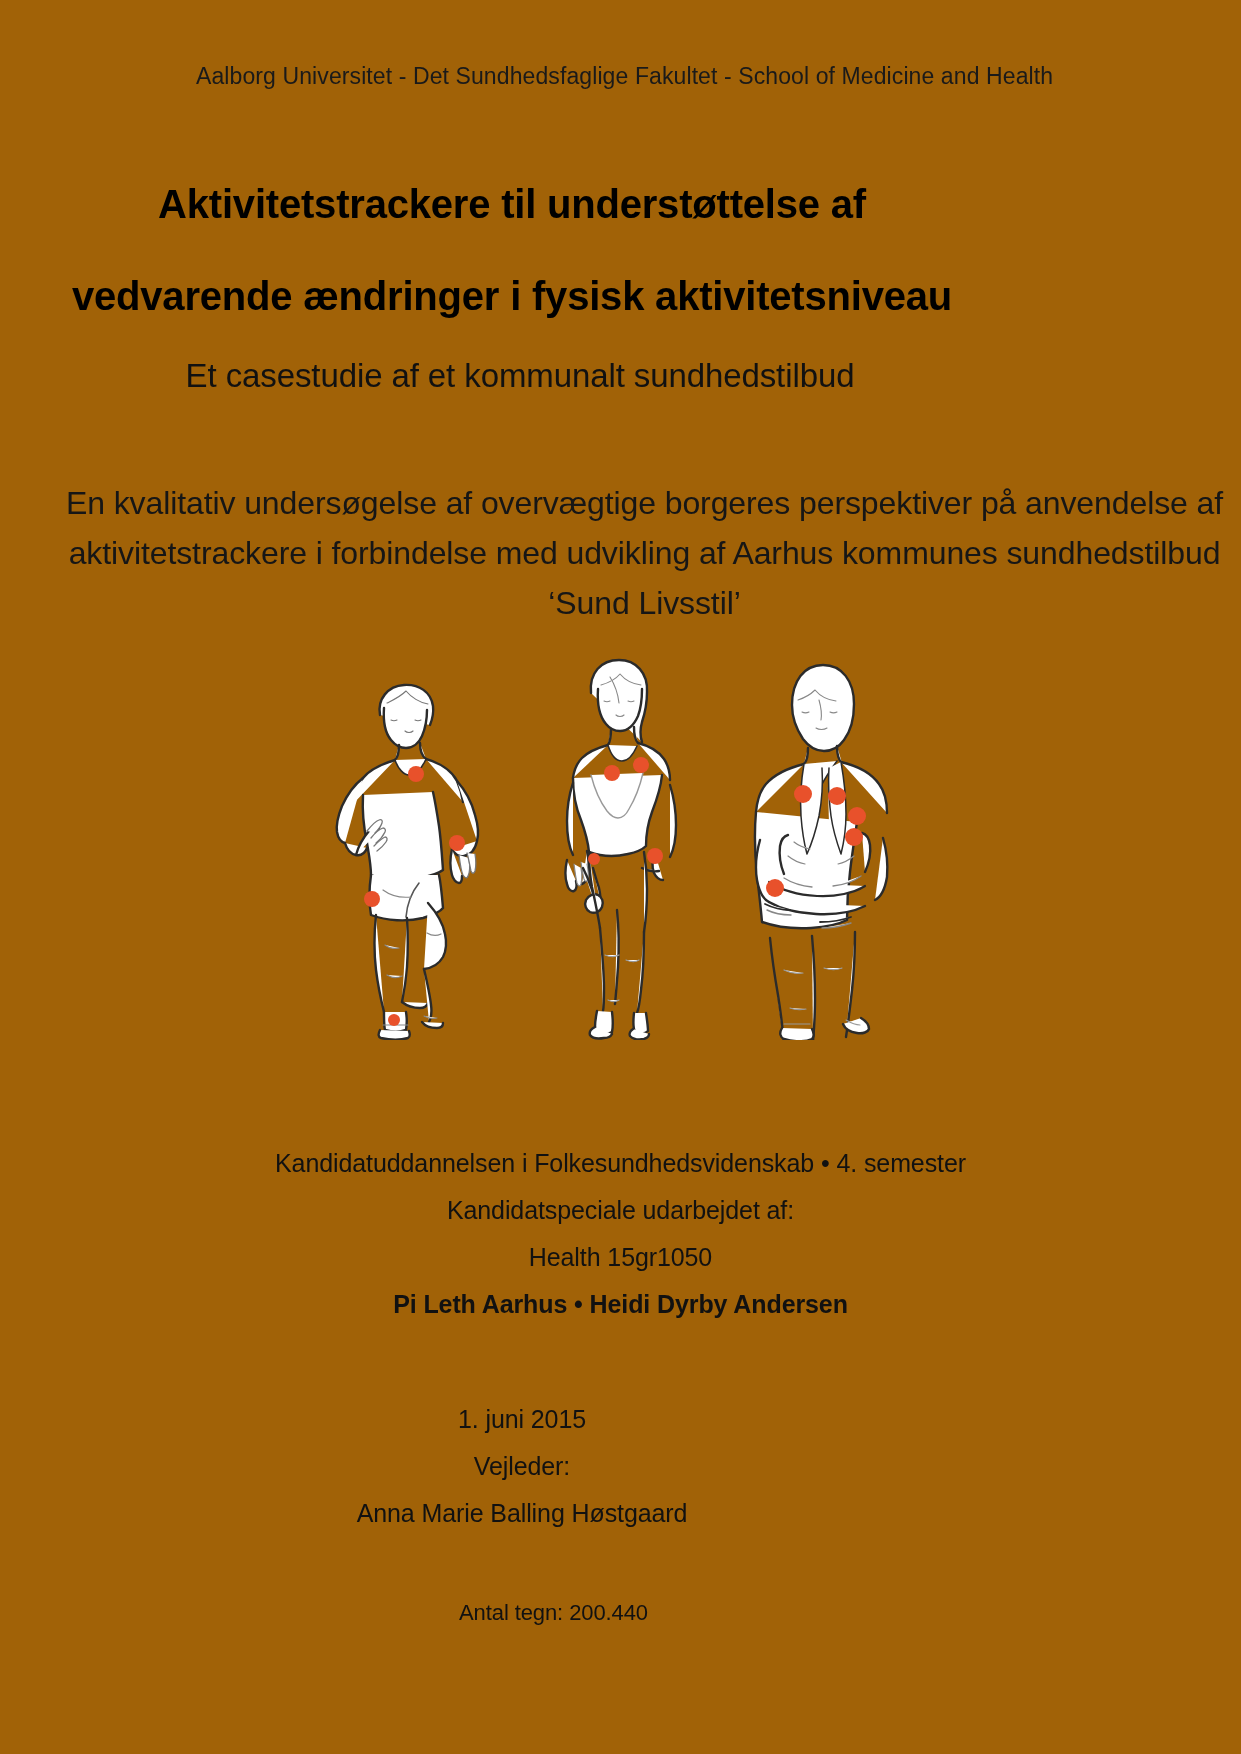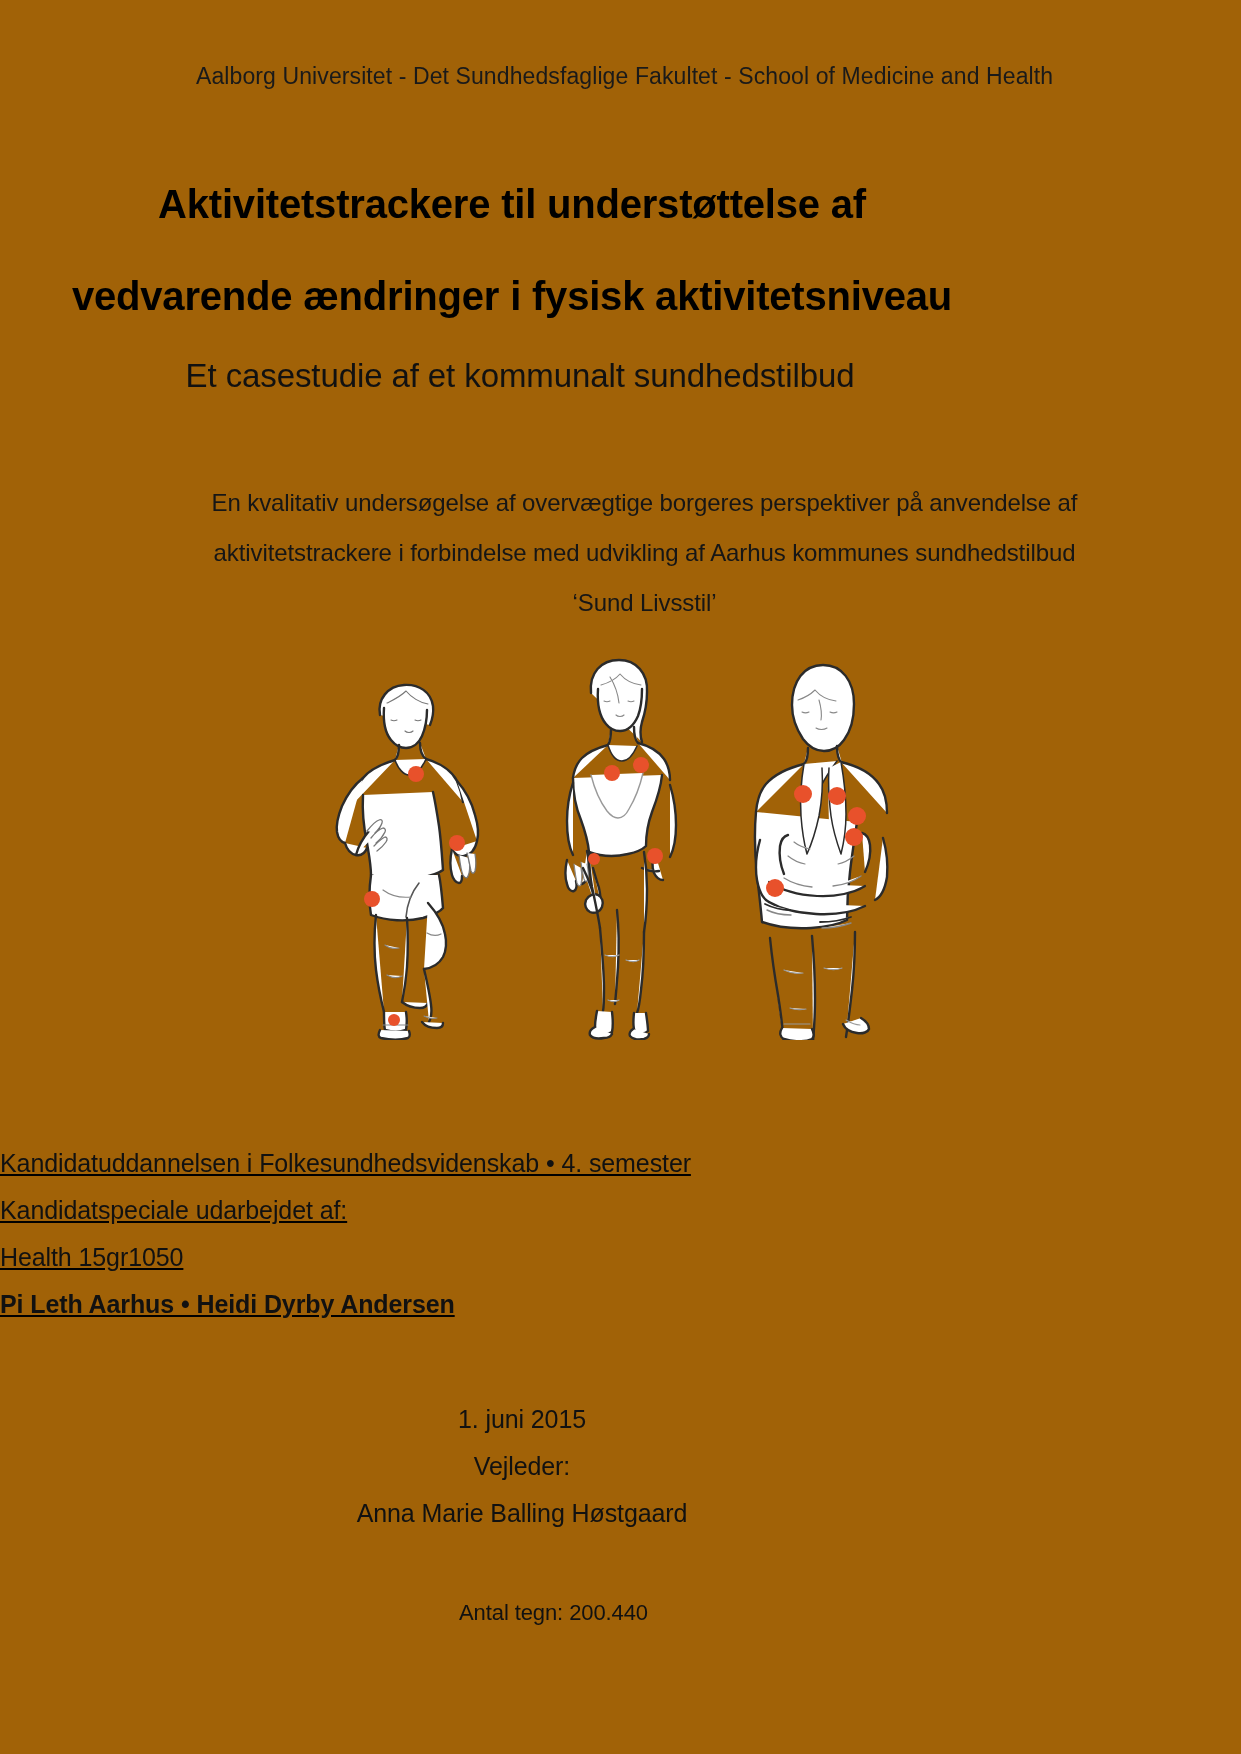--- a/index.html
+++ b/index.html
@@ -62,21 +62,21 @@
 
   
   .desc-block {
     position: absolute;
     top: 478px;
     left: 0;
     width: 1241px;
     text-align: center;
   }
   .desc-line {
-    font-size: 24px;
+    font-size: 32px;
     line-height: 50px;
     color: #161616;
     letter-spacing: -0.1px;
     padding-left: 48px;
   }
 
   
   .figures {
     position: absolute;
     top: 640px;
@@ -89,21 +89,21 @@
     gap: 18px;
   }
   .figure-svg { display: block; }
 
   
   .footer-block {
     position: absolute;
     top: 1140px;
     left: 0;
     width: 1241px;
-    text-decoration: underline;
+    text-align: center;
   }
   .footer-line {
     font-size: 25px;
     line-height: 47px;
     color: #111;
     letter-spacing: -0.1px;
   }
   .footer-line.bold { font-weight: bold; }
 
   .date-block {

